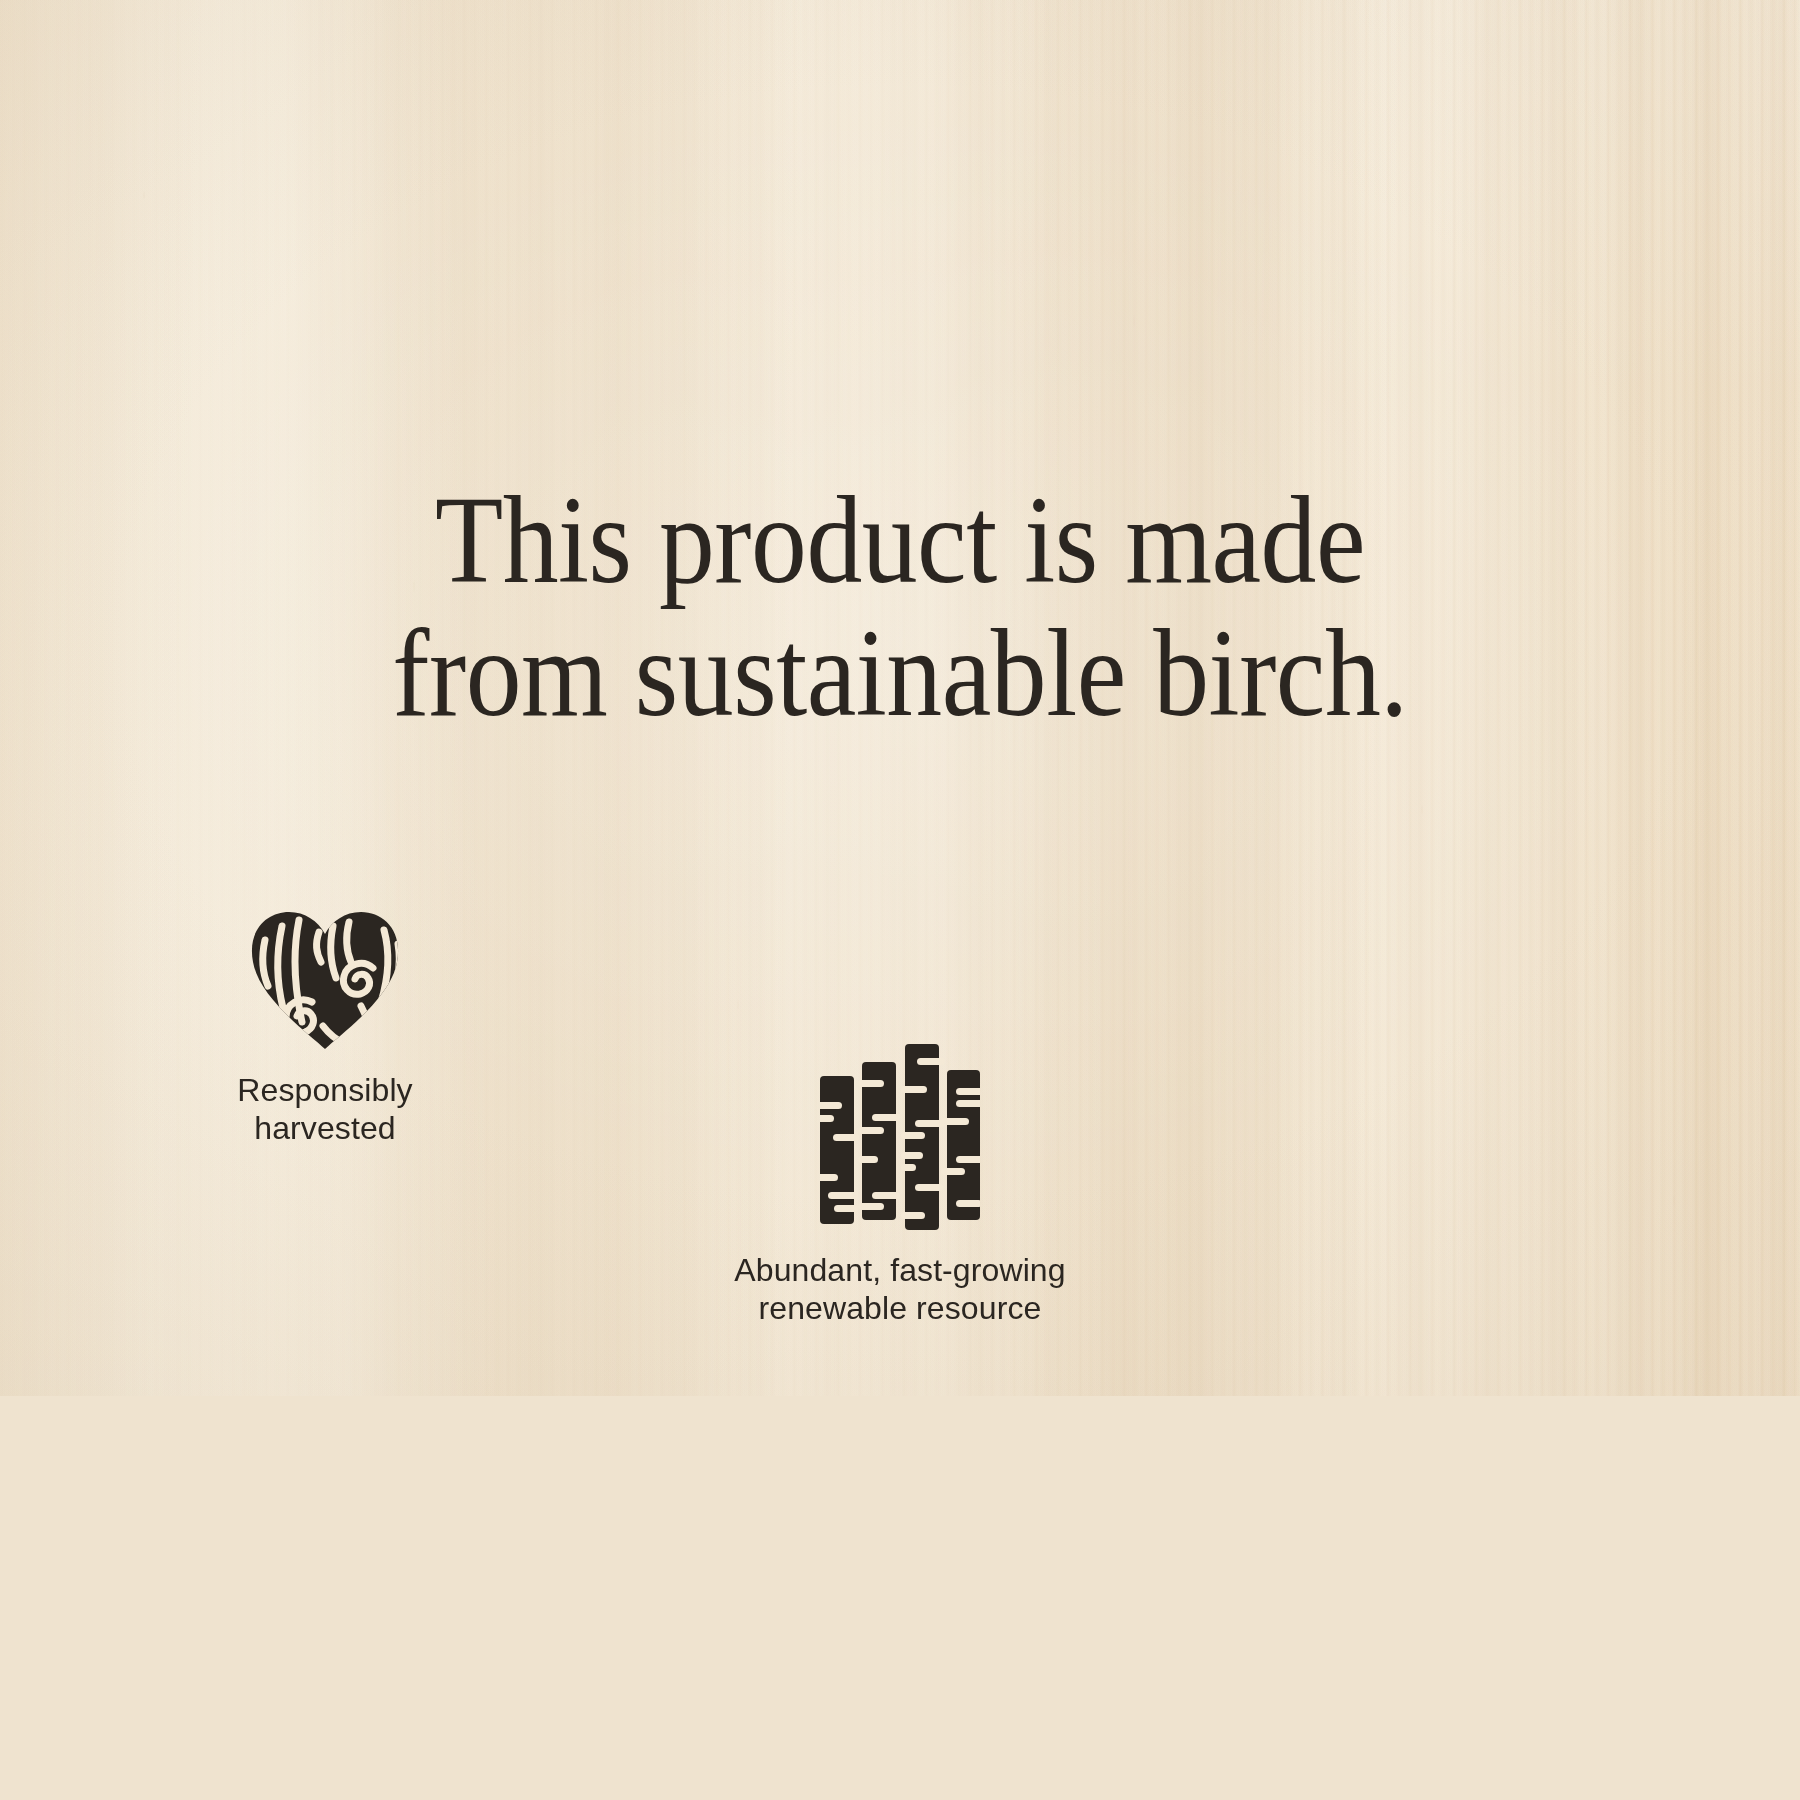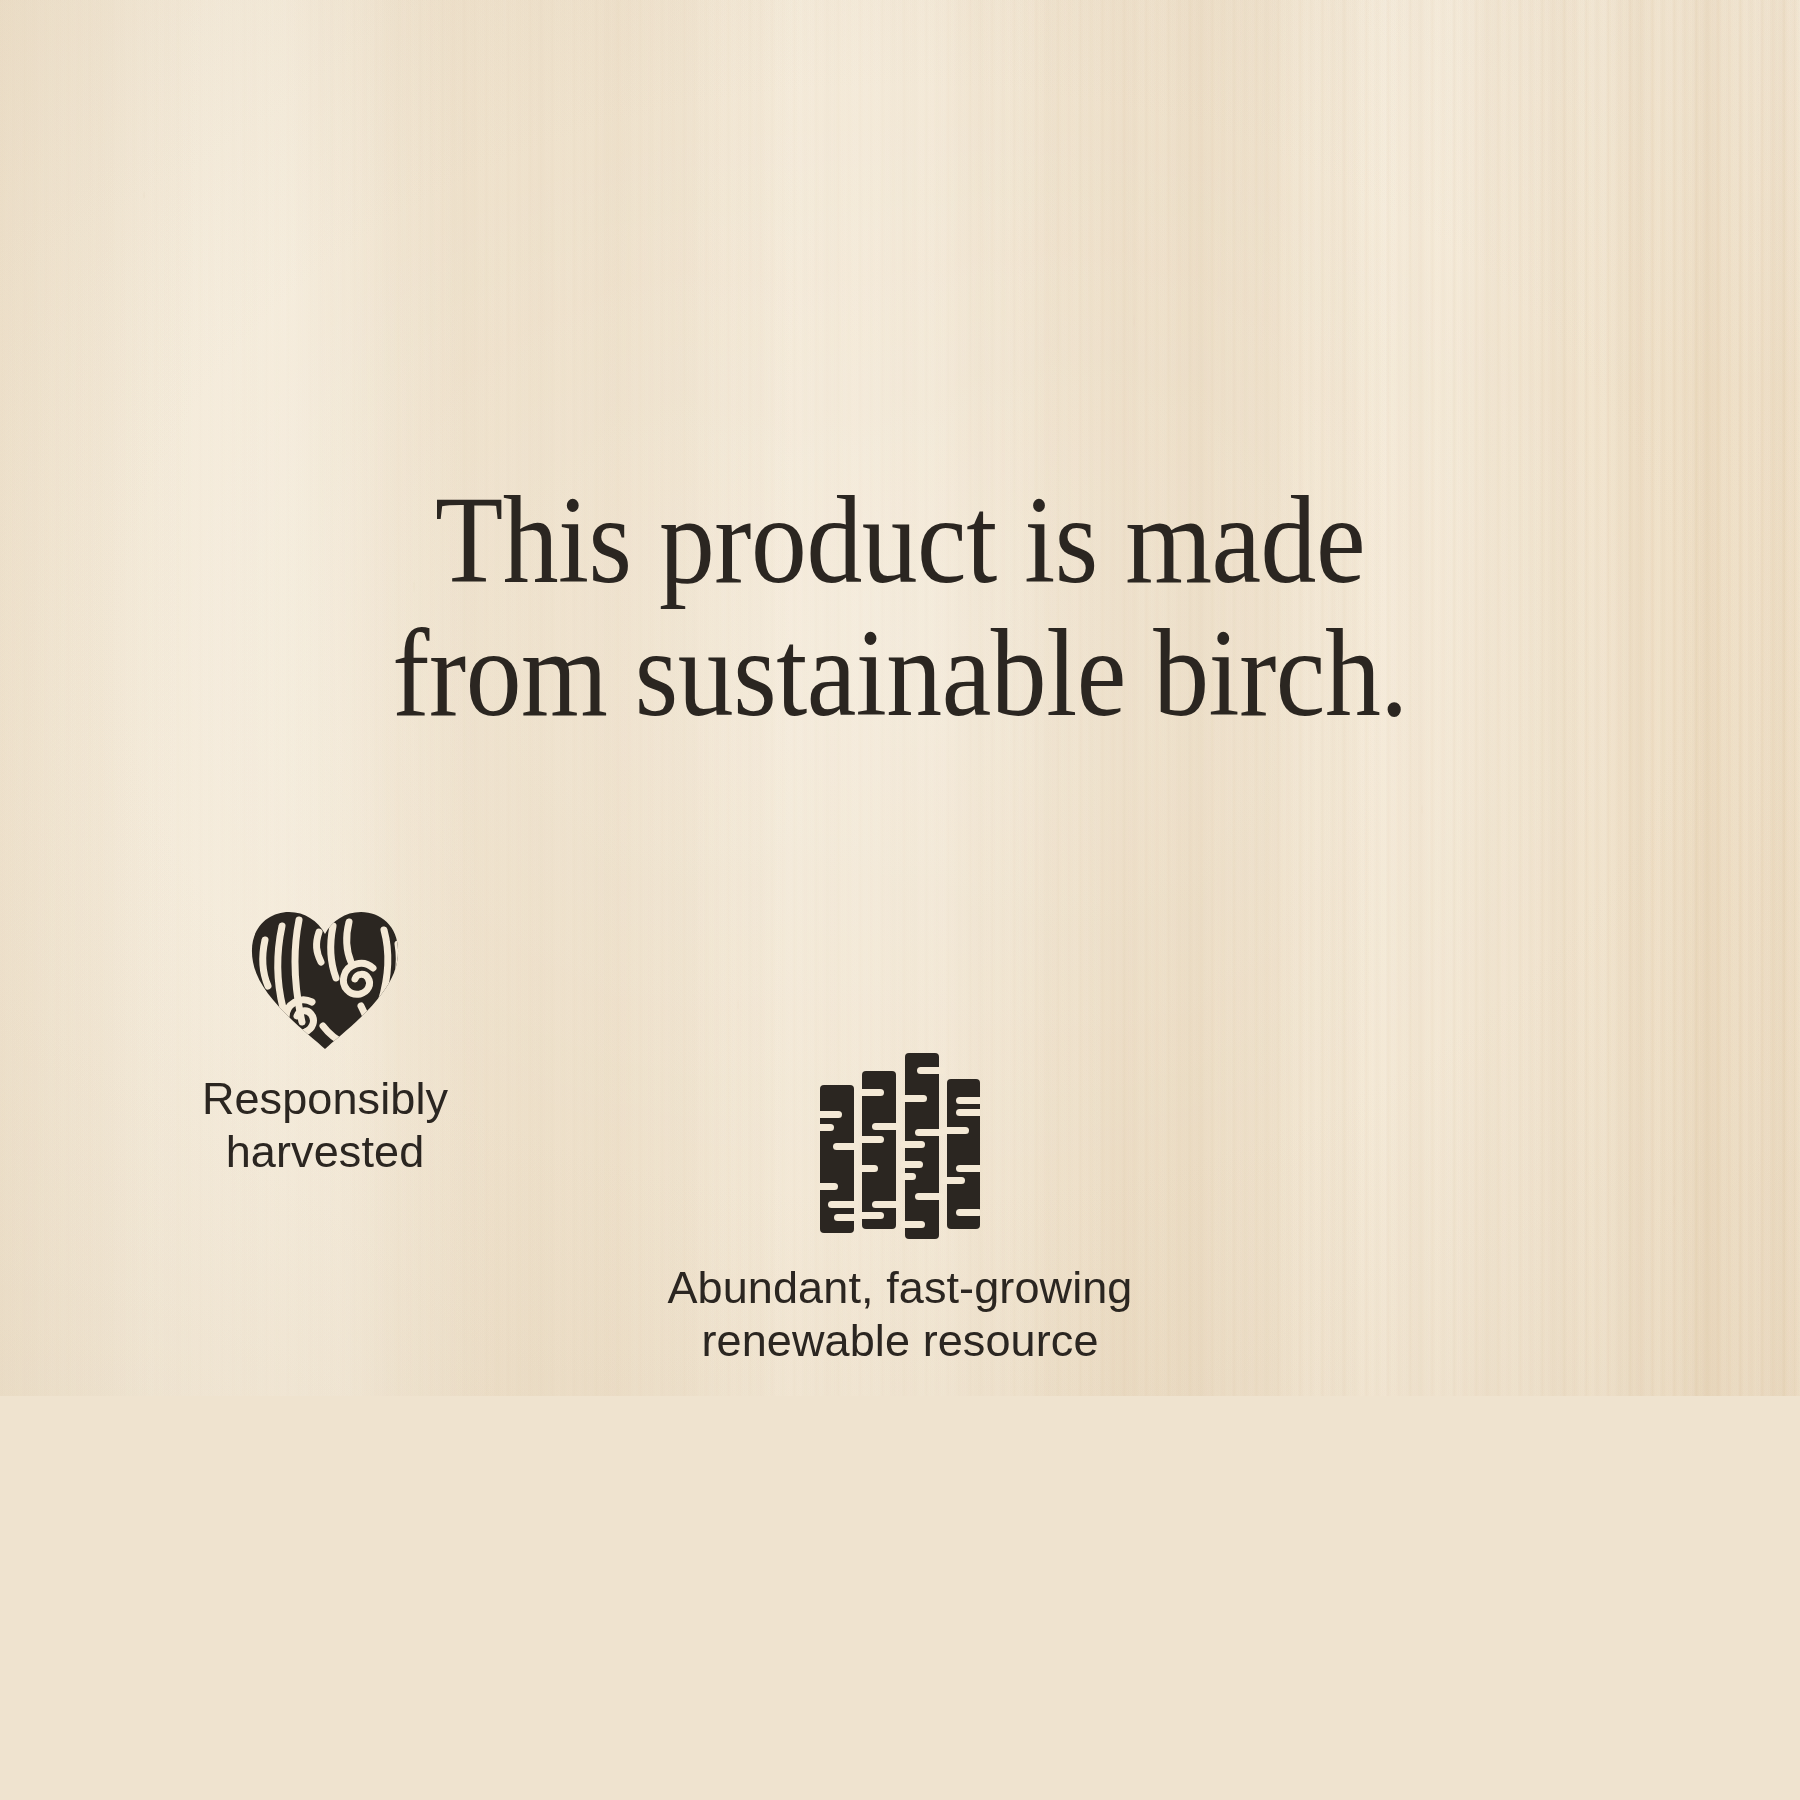--- a/index.html
+++ b/index.html
@@ -116,34 +116,34 @@
     text-align: center;
     color: #2b2621;
   }
   .feature .icon-wrap {
     display: flex;
     align-items: flex-end;
     justify-content: center;
   }
   .feature .caption {
     font-family: "Liberation Sans", sans-serif;
-    font-size: 45px;
+    font-size: 32px;
     line-height: 1.18;
     font-weight: 400;
     letter-spacing: 0.1px;
     color: #2b2621;
     white-space: pre-line;
     margin-top: 22px;
   }
 
   
   #feature-harvest { left: 90px;  top: 20px;  width: 470px; }
   #feature-harvest .icon-wrap { height: 150px; }
 
-  #feature-renewable { left: 565px; top: 169px; width: 670px; }
+  #feature-renewable { left: 565px; top: 160px; width: 670px; }
   #feature-renewable .icon-wrap { height: 190px; }
 
   #feature-carbon  { left: 1240px; top: 40px;  width: 470px; }
   #feature-carbon .icon-wrap { height: 148px; }
 
   svg { display: block; }
 </style>
 </head>
 <body>
 

